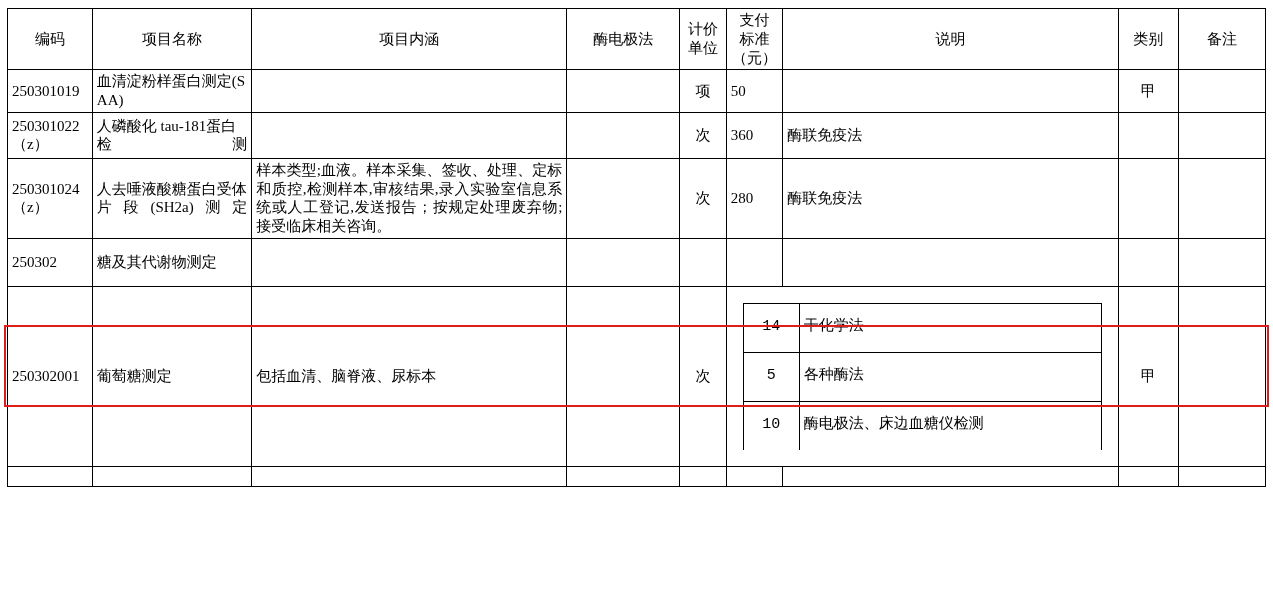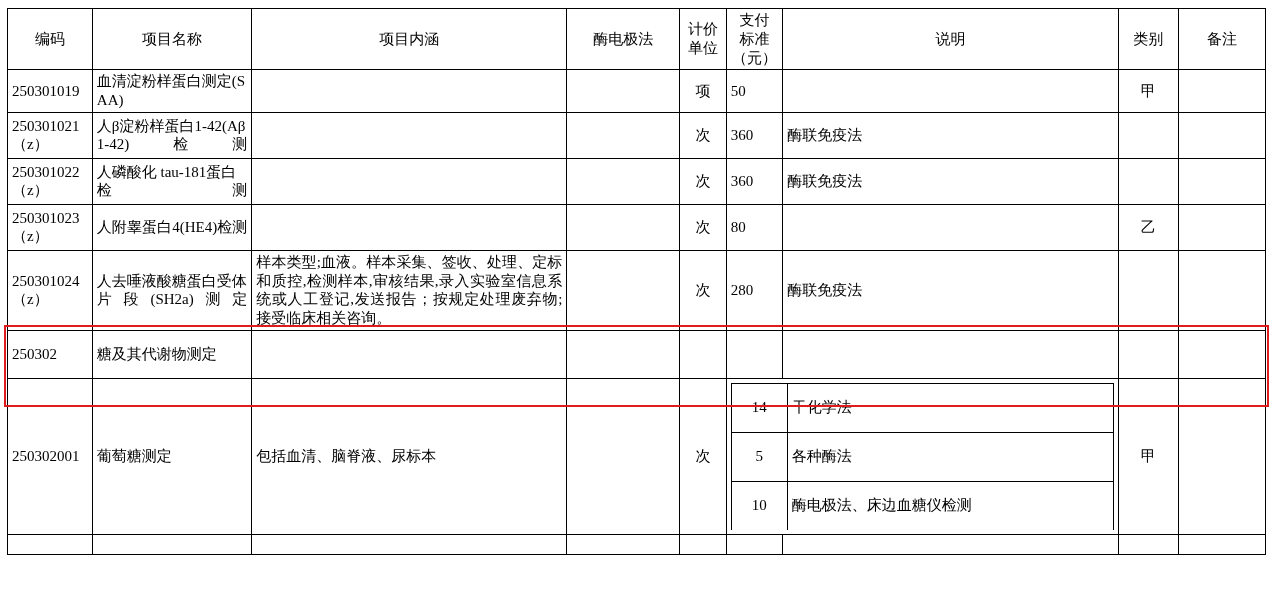--- a/index.html
+++ b/index.html
@@ -79,21 +79,21 @@
     position: absolute;
     border: 2px solid #e01b1b;
     box-sizing: border-box;
     pointer-events: none;
   }
   .sub-table {
     border-collapse: collapse;
     table-layout: fixed;
     width: 100%;
   }
-  .nested-cell { padding: 4px !important; }
+  .nested-cell { padding: 16px !important; font-family: Liberation Mono, monospace; }
   .sub-table td {
     border: 0;
     border-bottom: 1px solid #000000;
     font-size: 15px;
     height: 44px;
     padding: 2px 4px;
   }
   .sub-table tr:last-child td { border-bottom: 0; }
   .sub-price { width: 56px; text-align: center; border-right: 1px solid #000000 !important; }
   .sub-desc  { text-align: left; padding-left: 8px; }
@@ -143,55 +143,33 @@
         <td class="content-dense"></td>
         <td></td>
         <td class="unit-cell">项</td>
         <td class="price-cell">50</td>
         <td class="desc-cell"></td>
         <td class="class-cell">甲</td>
         <td></td>
       </tr>
 
 
-      <tr style="height:46px;">
-        <td class="code-cell tight">250301021（z）</td>
-        <td class="name-cell tight justify-zh">人β淀粉样蛋白1-42(Aβ1-42)检测</td>
-        <td class="content-dense"></td>
-        <td></td>
-        <td class="unit-cell">次</td>
-        <td class="price-cell">360</td>
-        <td class="desc-cell">酶联免疫法</td>
-        <td class="class-cell"></td>
-        <td></td>
-      </tr>
 
       <tr style="height:46px;">
         <td class="code-cell tight">250301022（z）</td>
         <td class="name-cell tight justify-zh">人磷酸化 tau-181蛋白检测</td>
         <td class="content-dense"></td>
         <td></td>
         <td class="unit-cell">次</td>
         <td class="price-cell">360</td>
         <td class="desc-cell">酶联免疫法</td>
         <td class="class-cell"></td>
         <td></td>
       </tr>
 
-      <tr style="height:46px;">
-        <td class="code-cell tight">250301023（z）</td>
-        <td class="name-cell tight justify-zh">人附睾蛋白4(HE4)检测</td>
-        <td class="content-dense"></td>
-        <td></td>
-        <td class="unit-cell">次</td>
-        <td class="price-cell">80</td>
-        <td class="desc-cell"></td>
-        <td class="class-cell">乙</td>
-        <td></td>
-      </tr>
 
       <tr style="height:76px;">
         <td class="code-cell tight">250301024（z）</td>
         <td class="name-cell tight justify-zh">人去唾液酸糖蛋白受体片段(SH2a)测定</td>
         <td class="content-dense">样本类型;血液。样本采集、签收、处理、定标和质控,检测样本,审核结果,录入实验室信息系统或人工登记,发送报告；按规定处理废弃物;接受临床相关咨询。</td>
         <td></td>
         <td class="unit-cell">次</td>
         <td class="price-cell">280</td>
         <td class="desc-cell">酶联免疫法</td>
         <td class="class-cell"></td>

